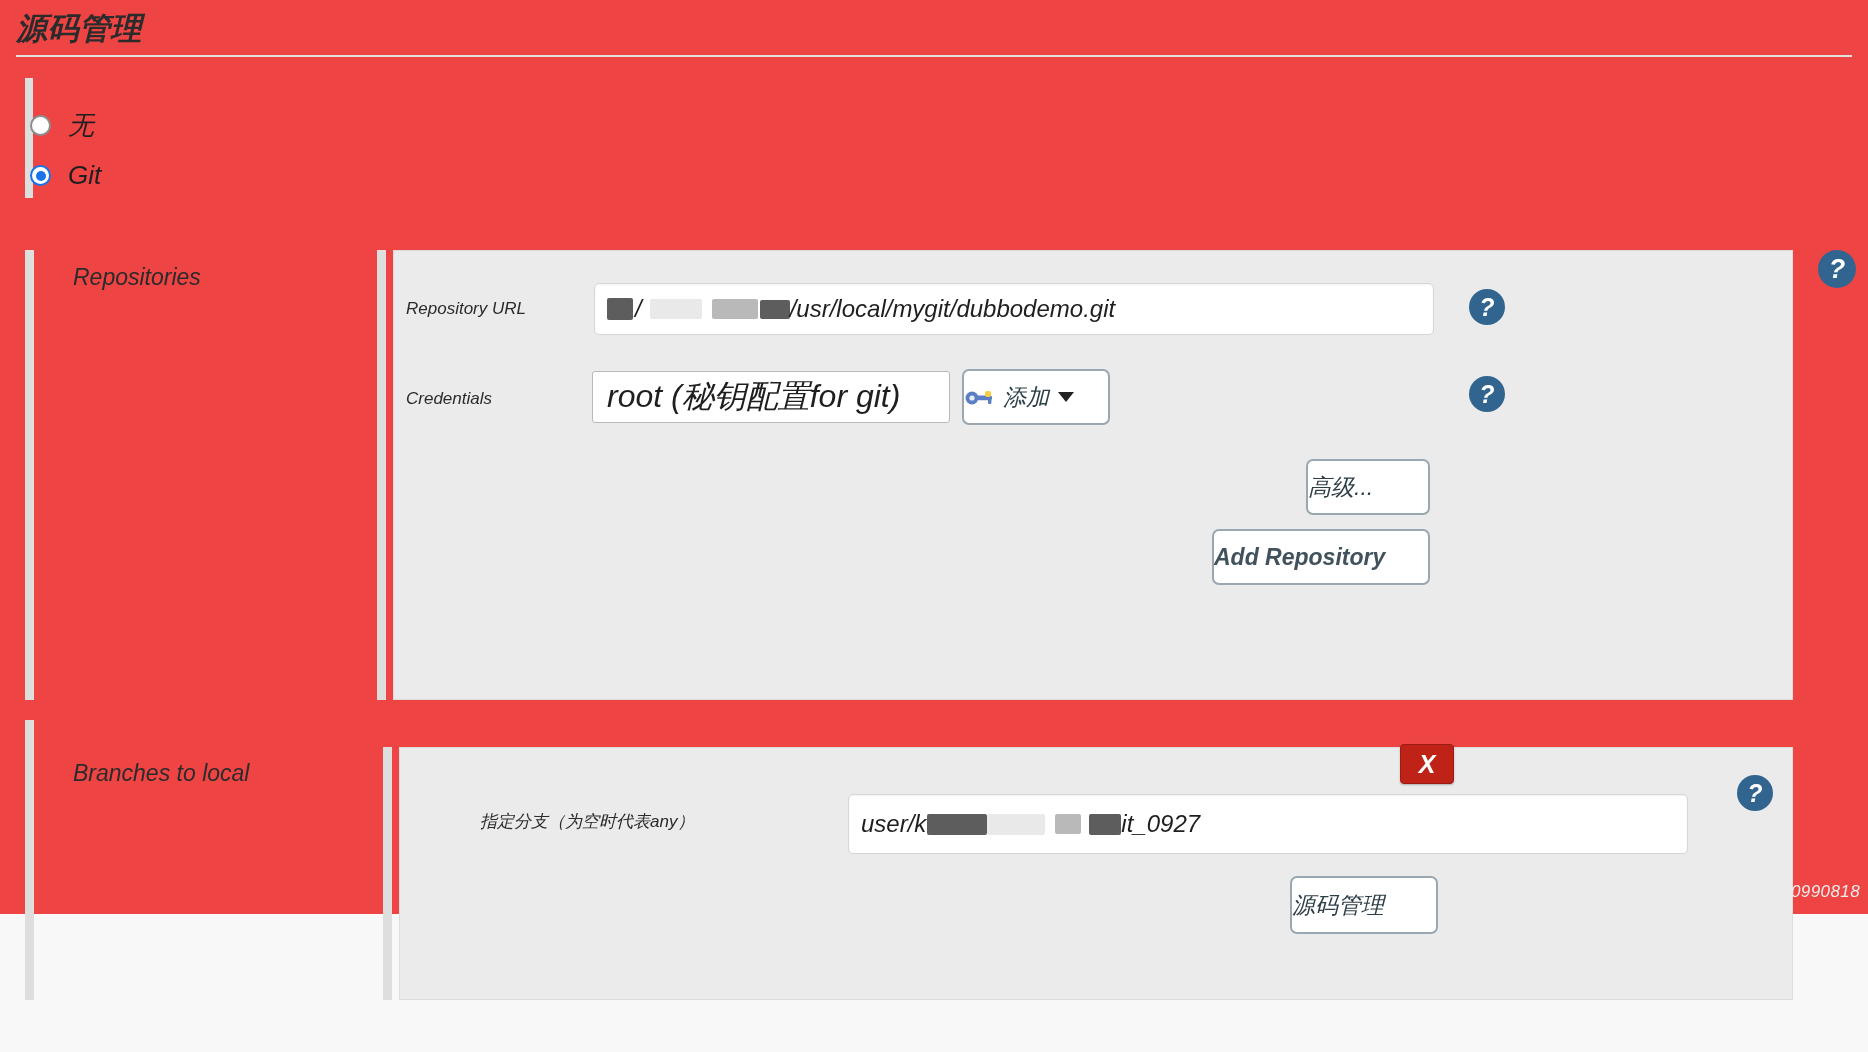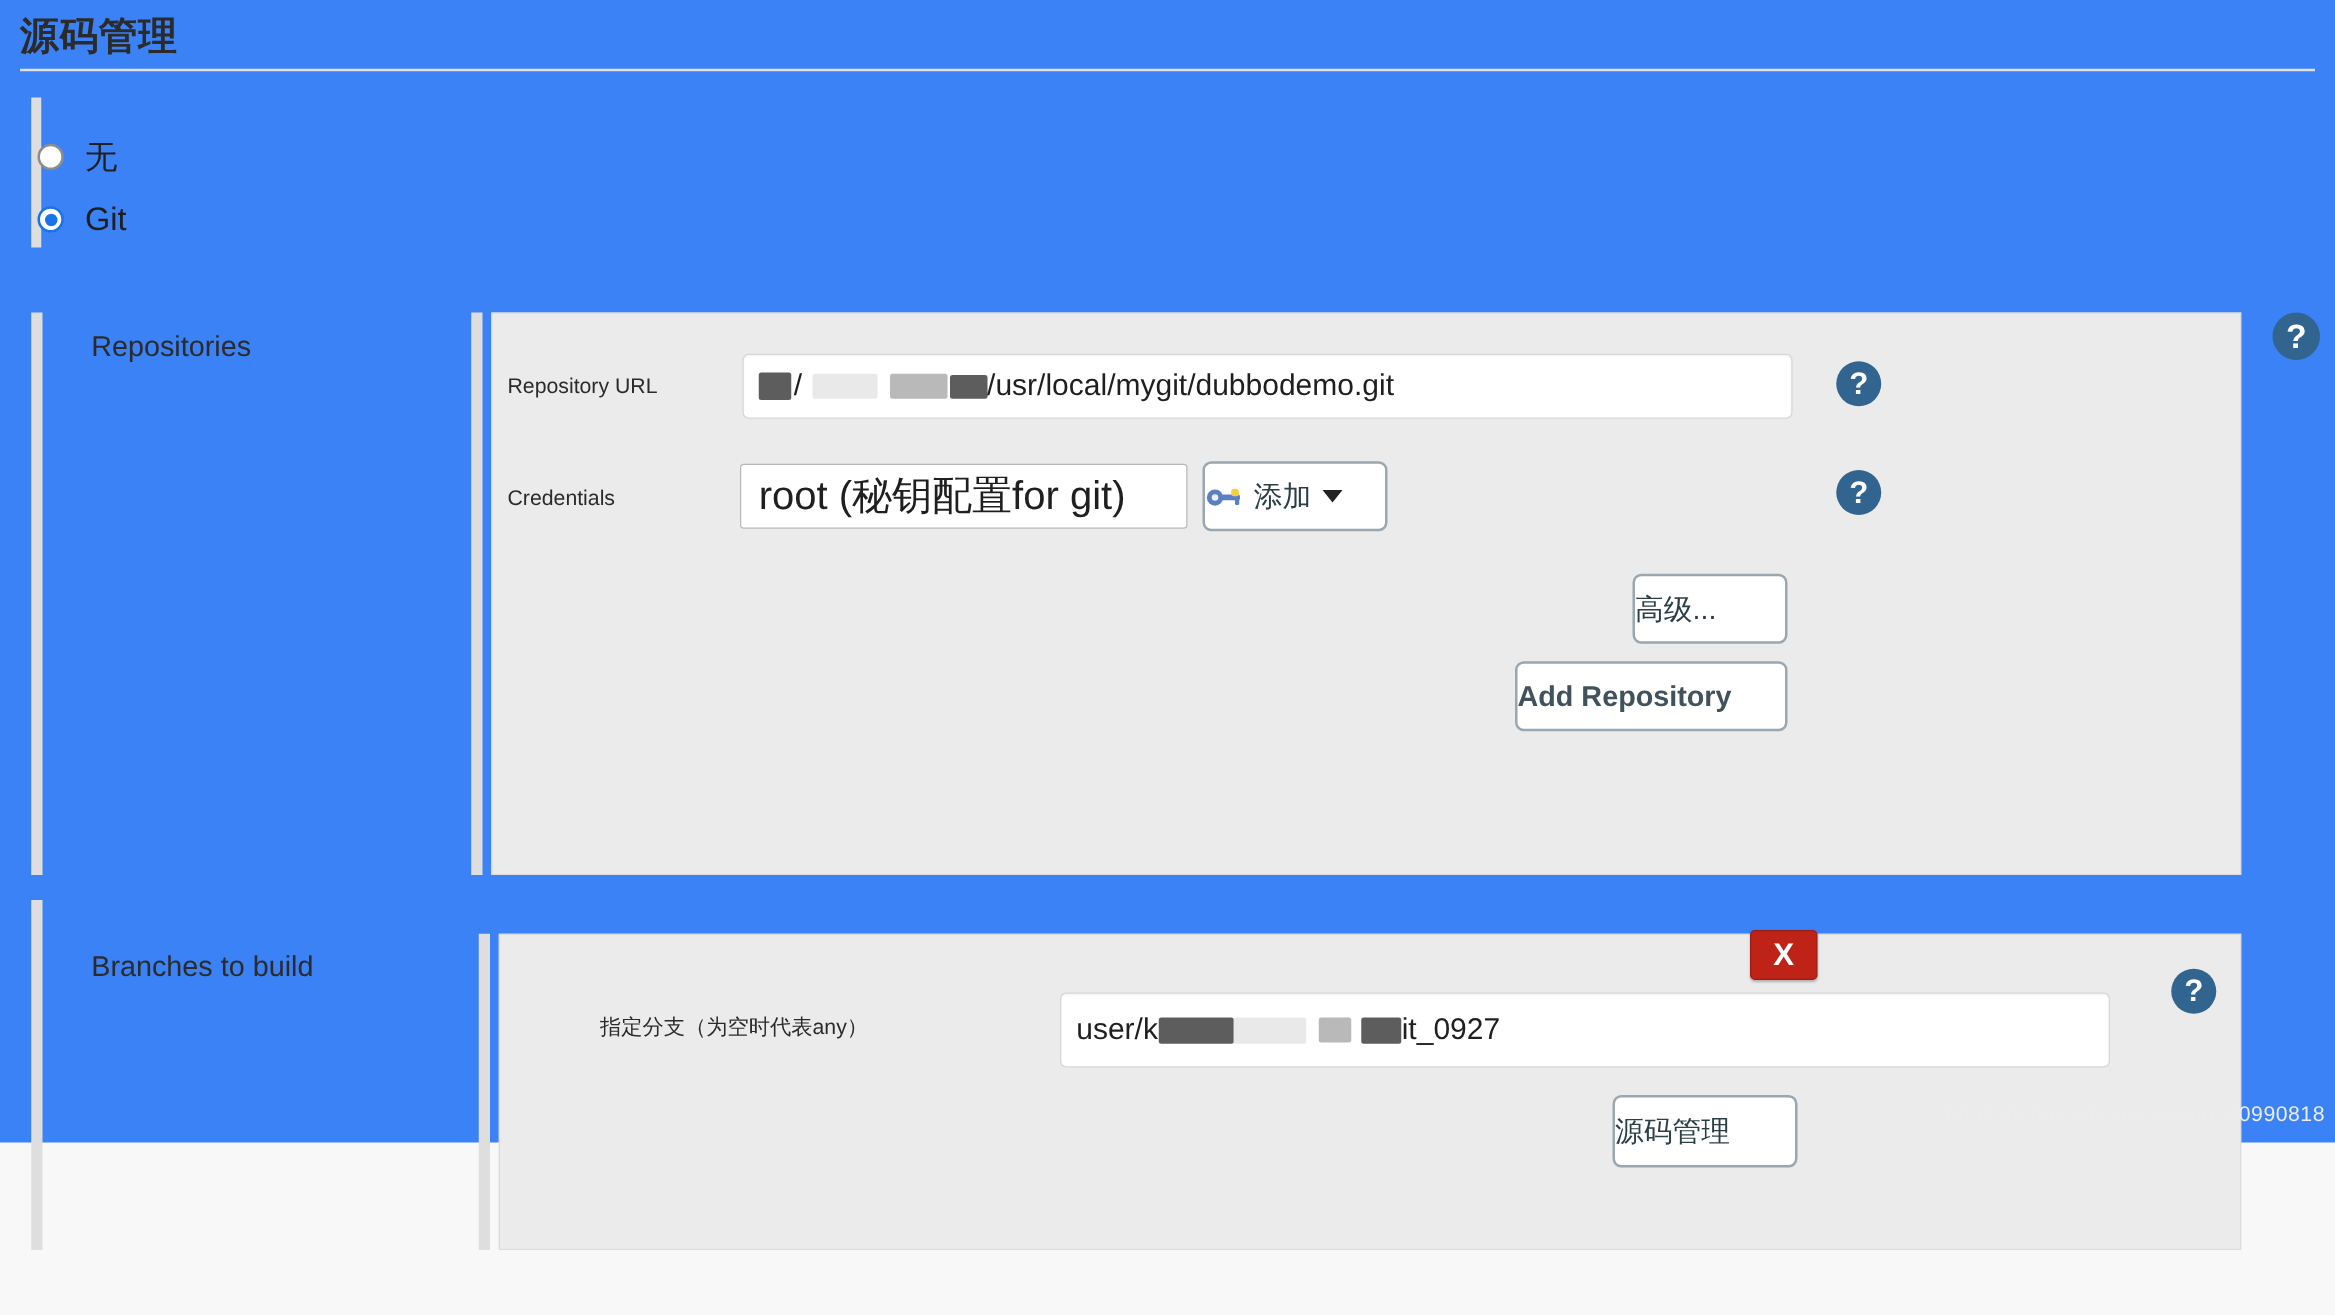--- a/index.html
+++ b/index.html
@@ -4,21 +4,21 @@
 <style>
   * { box-sizing: border-box; }
   html, body {
     margin: 0; padding: 0;
     width: 1868px; height: 1052px;
     background: #f8f8f8;
     font-family: "Liberation Sans", "DejaVu Sans", sans-serif;
     overflow: hidden;
   }
 
-  .page { position: relative; width: 1868px; height: 914px; background: #3b82f6; }
+  .page { position: relative; width: 1868px; height: 914px; background: #ef4444; font-style: italic; }
 
   
   .section-title {
     position: absolute;
     left: 16px; top: 8px;
     font-size: 31px;
     font-weight: bold;
     color: #2b2b2b;
     letter-spacing: 0.5px;
     white-space: nowrap;
@@ -293,21 +293,21 @@
 
     </div>
   </div>
 
   <div class="help" style="left:1818px; top:250px; width:38px; height:38px; font-size:27px;">?</div>
 
   <div class="block" style="left:25px; top:720px; width:1810px; height:280px;">
 
     <div class="block-rail" style="height:280px;"></div>
 
-    <div class="block-label" style="left:48px; top:40px;">Branches to build</div>
+    <div class="block-label" style="left:48px; top:40px;">Branches to local</div>
 
     <div class="panel-rail" style="left:358px; top:27px; height:253px;"></div>
 
     <div class="panel" style="left:374px; top:27px; width:1394px; height:253px;">
 
       <div class="field-label" style="left:80px; top:62px;">指定分支（为空时代表any）</div>
 
       <div class="text-input" style="left:448px; top:46px; width:840px; height:60px;">
         <span>user/k</span>
           <span class="redact dark" style="width:60px;height:21px;margin-left:1px;"></span>

